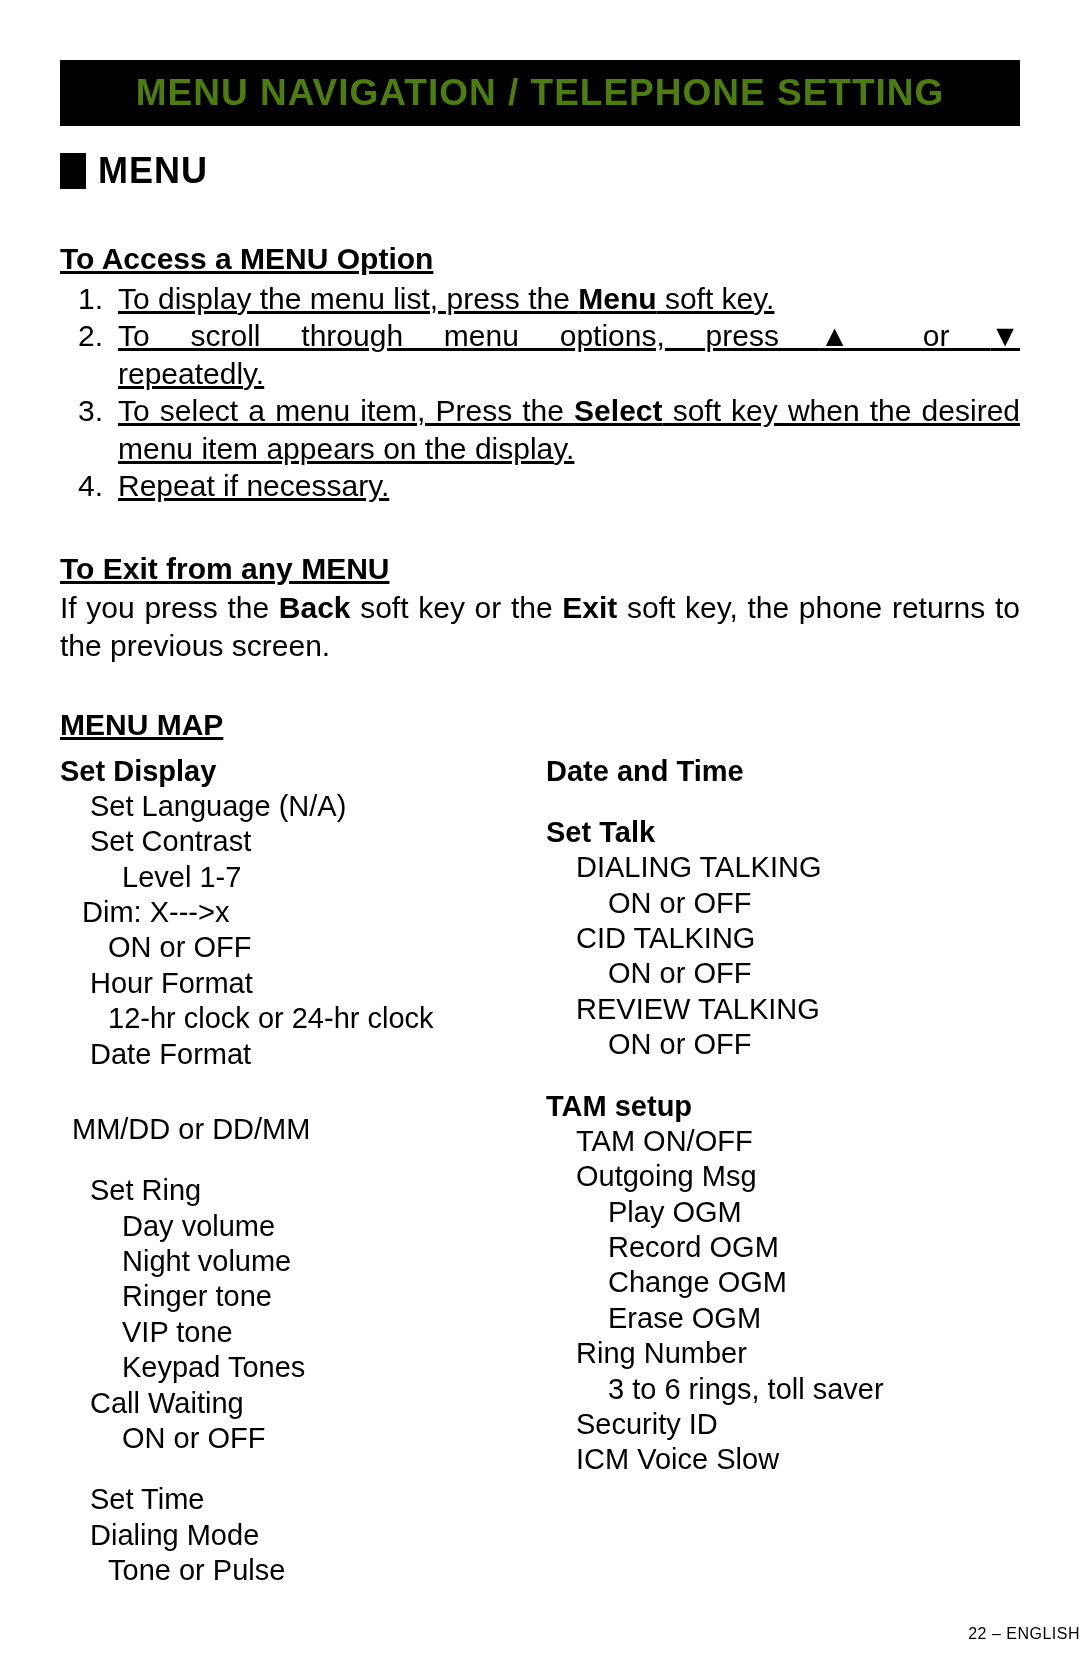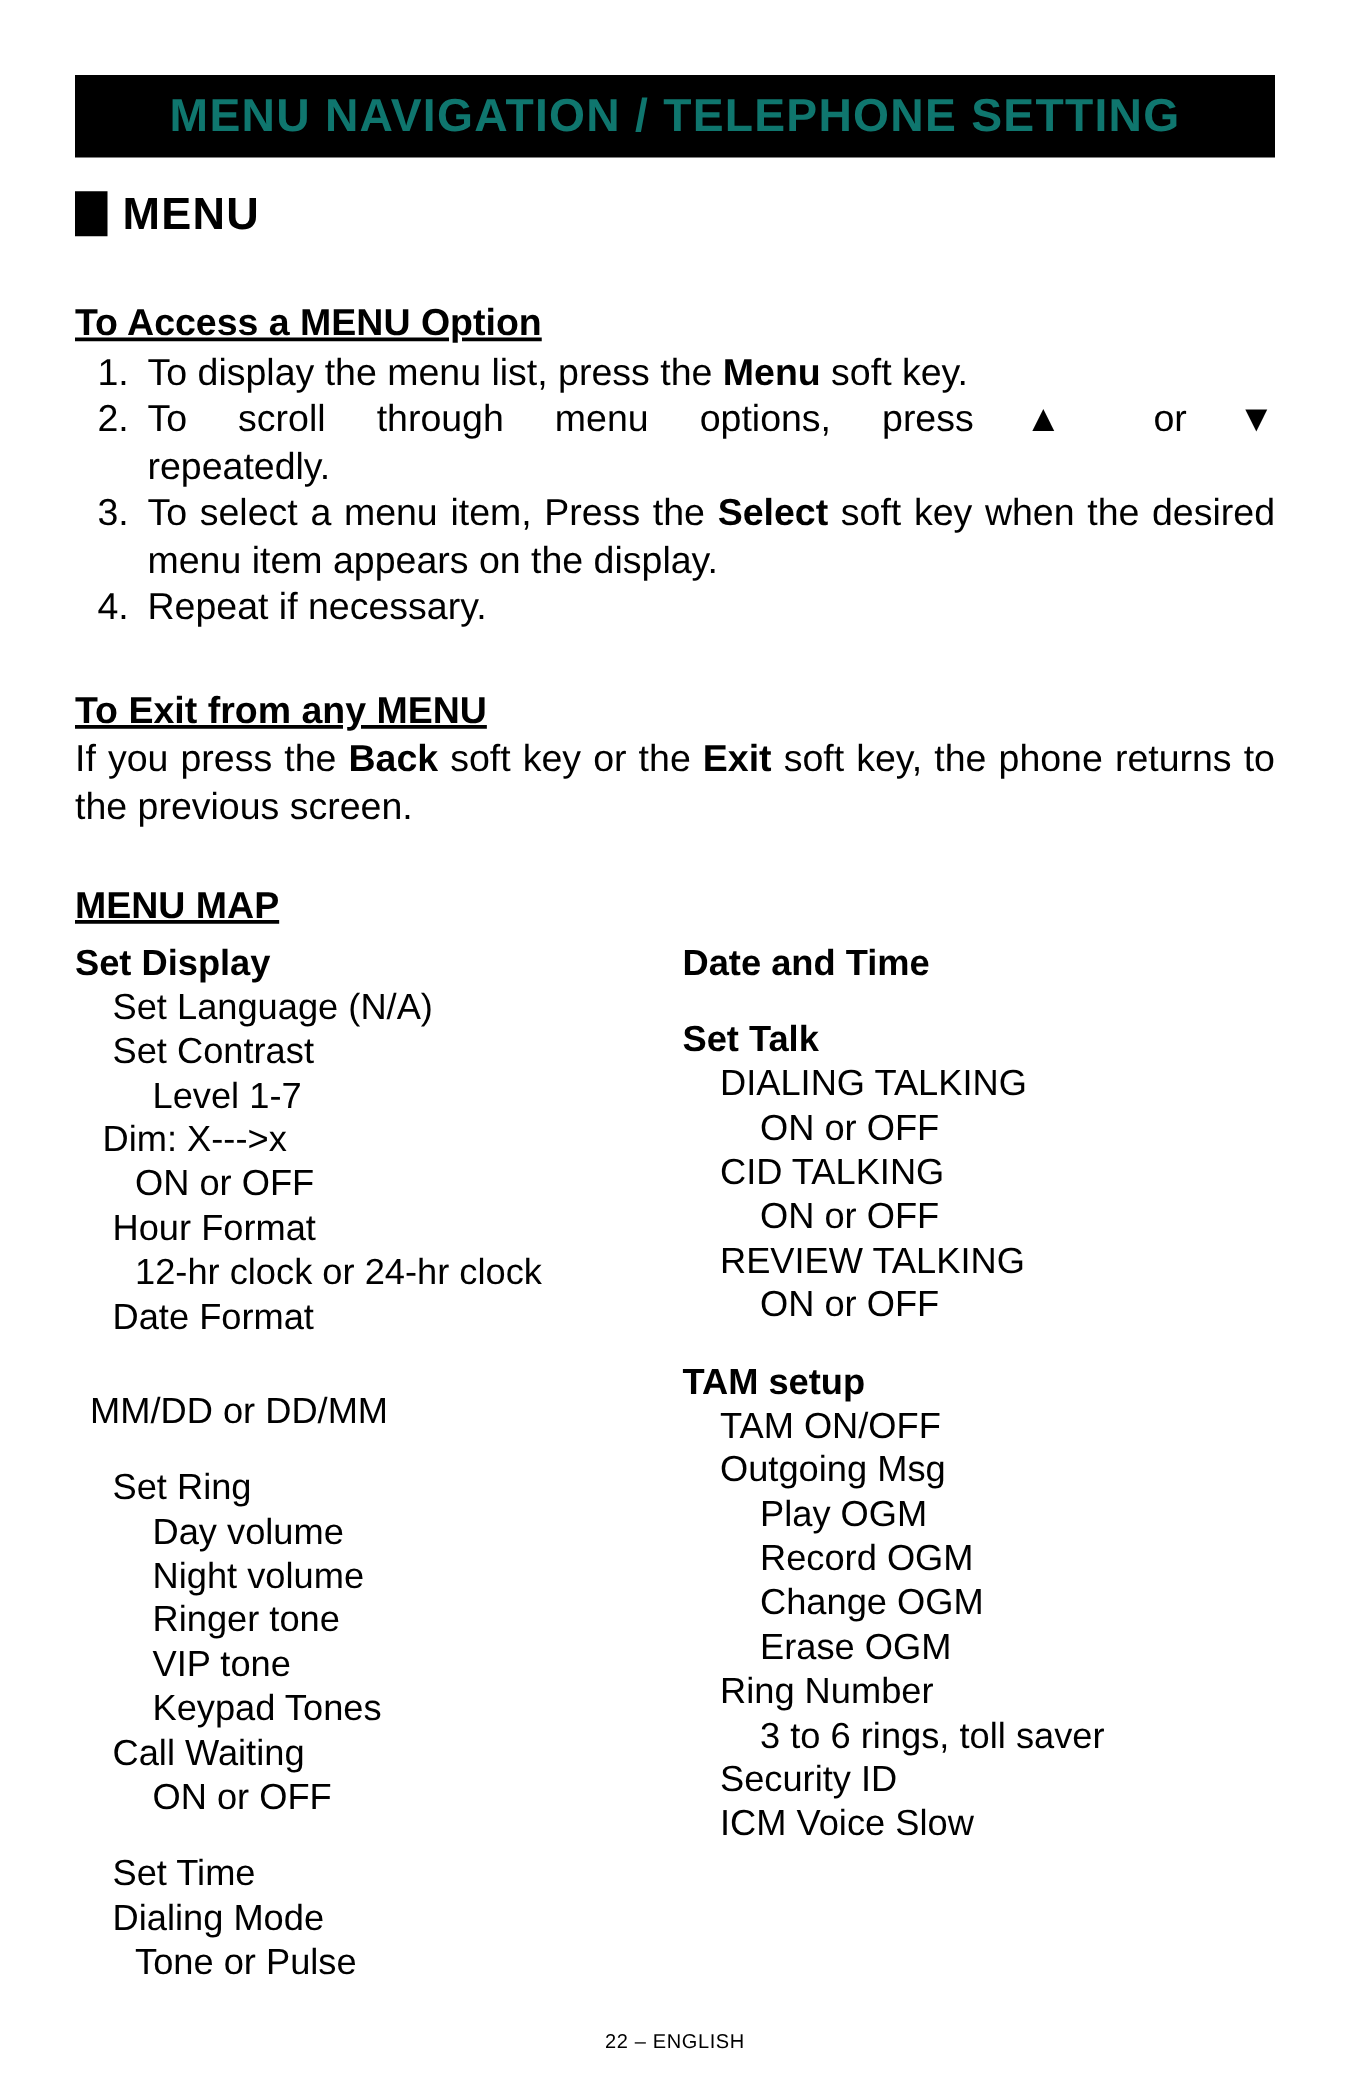--- a/index.html
+++ b/index.html
@@ -7,21 +7,21 @@
     width: 1080px;
     height: 1669px;
     background: #fff;
     font-family: "Trebuchet MS", "Lucida Sans", Arial, sans-serif;
     color: #000;
     padding: 60px 60px 30px 60px;
     position: relative;
   }
   .banner {
     background: #000;
-    color: #0f766e;
+    color: #4d7c0f;
     font-weight: 800;
     letter-spacing: 1px;
     font-size: 37px;
     text-align: center;
     padding: 12px 10px;
     margin-bottom: 24px;
   }
   .section-head {
     display: flex;
     align-items: center;
@@ -52,20 +52,21 @@
   .block { margin-bottom: 42px; margin-top: 45px; }
   ol.steps {
     list-style: none;
     counter-reset: step;
     padding-left: 58px;
   }
   ol.steps li {
     counter-increment: step;
     position: relative;
     margin-bottom: 0;
+    text-decoration: underline;
   }
   ol.steps li::before {
     content: counter(step) ".";
     position: absolute;
     left: -40px;
     font-weight: 400;
     width: 36px;
   }
   .just { text-align: justify; }
   .bold { font-weight: 800; }
@@ -77,21 +78,21 @@
   }
   .col { flex: 1; }
   .h  { font-weight: 800; }
   .i1 { padding-left: 30px; }
   .i2 { padding-left: 62px; }
   .spacer { height: 26px; }
   .footer {
     position: absolute;
     bottom: 26px;
     left: 0; right: 0;
-    text-align: center;
+    text-align: right;
     font-size: 16px;
     letter-spacing: 0.5px;
   }
   .tri { font-family: Arial, sans-serif; }
 </style>
 </head>
 <body>
 
 <div class="banner">MENU NAVIGATION / TELEPHONE SETTING</div>
 

